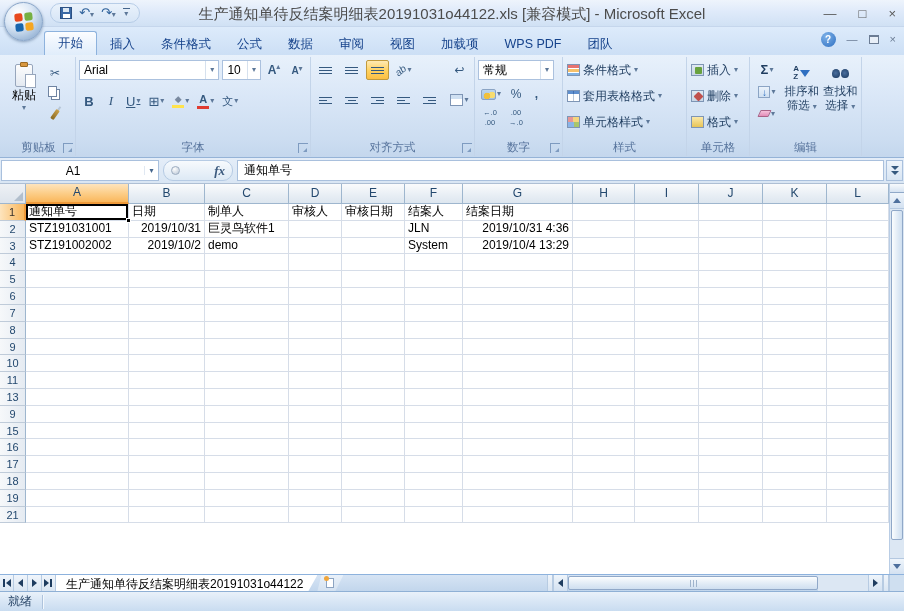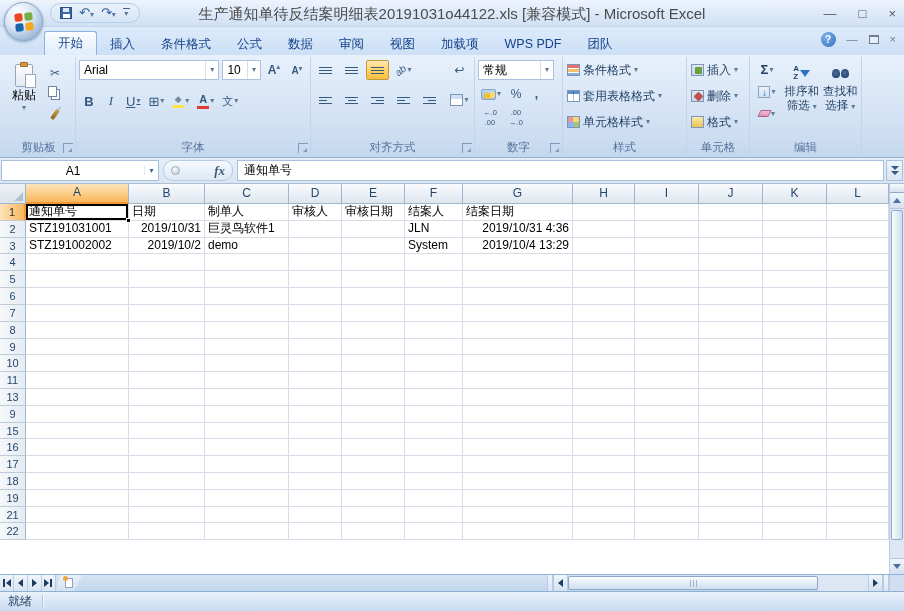--- a/index.html
+++ b/index.html
@@ -858,35 +858,20 @@
       <div class="gcell" style="width: 53px;"></div>
       <div class="gcell" style="width: 63px;"></div>
       <div class="gcell" style="width: 58px;"></div>
       <div class="gcell" style="width: 110px;"></div>
       <div class="gcell" style="width: 62px;"></div>
       <div class="gcell" style="width: 64px;"></div>
       <div class="gcell" style="width: 64px;"></div>
       <div class="gcell" style="width: 64px;"></div>
       <div class="gcell" style="width: 62px;"></div>
     </div>
-    <div class="grow">
-      <div class="rowh">22</div>
-      <div class="gcell" style="width: 103px;"></div>
-      <div class="gcell" style="width: 76px;"></div>
-      <div class="gcell" style="width: 84px;"></div>
-      <div class="gcell" style="width: 53px;"></div>
-      <div class="gcell" style="width: 63px;"></div>
-      <div class="gcell" style="width: 58px;"></div>
-      <div class="gcell" style="width: 110px;"></div>
-      <div class="gcell" style="width: 62px;"></div>
-      <div class="gcell" style="width: 64px;"></div>
-      <div class="gcell" style="width: 64px;"></div>
-      <div class="gcell" style="width: 64px;"></div>
-      <div class="gcell" style="width: 62px;"></div>
-    </div>
   </div>
 
 <div class="vscroll">
   <div class="v-split"></div>
   <div class="v-btn">
       <span class="tri-up"></span>
     </div>
   <div class="v-thumb"></div>
   <div class="v-btn bottom">
       <span class="tri-down"></span>
@@ -901,20 +886,21 @@
   <span class="navbtn">
       <span class="tri-l"></span>
     </span>
   <span class="navbtn">
       <span class="tri-r"></span>
     </span>
   <span class="navbtn">
       <span class="tri-r"></span>
       <span class="endbar"></span>
     </span>
+  <span class="sheet-tab">生产通知单待反结案明细表20191031o44122</span>
   <span class="addsheet">
       <span class="pg">
         <i></i>
       </span>
     </span>
   <span class="tabfill"></span>
   <span class="tsplit"></span>
   <span class="hs-btn">
       <span class="tri-l"></span>
     </span>

